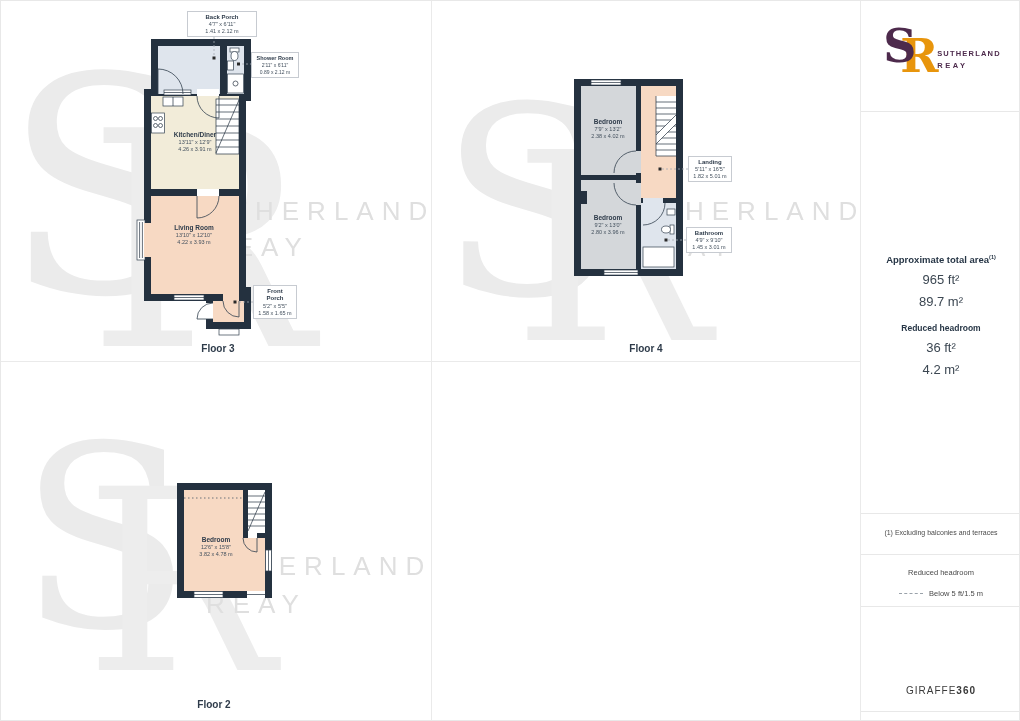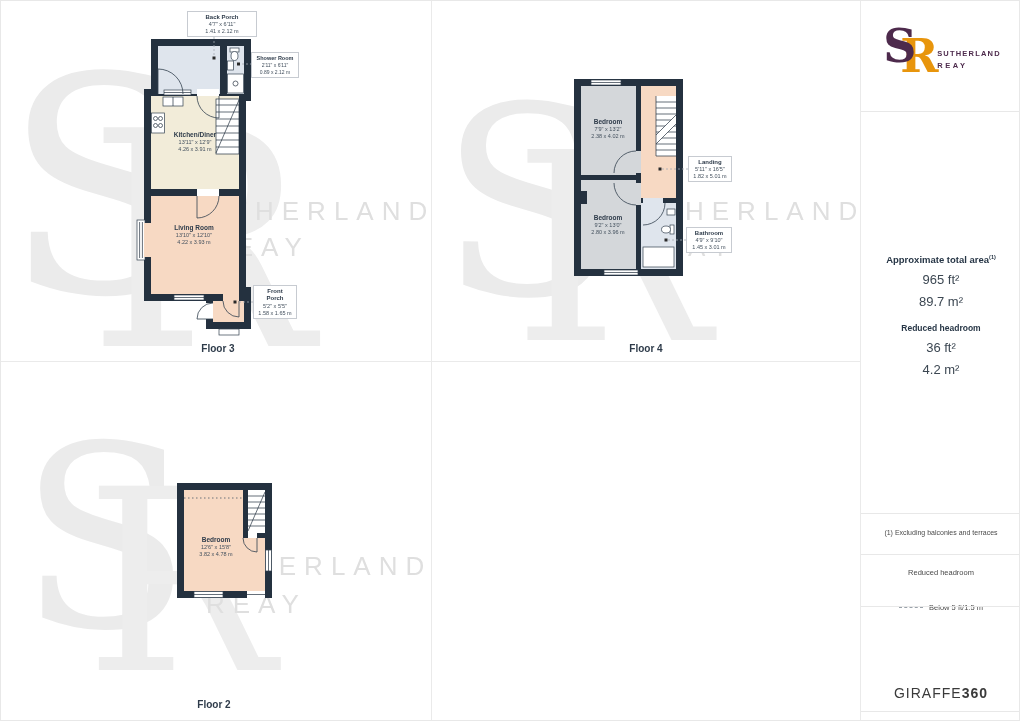--- a/index.html
+++ b/index.html
@@ -35,26 +35,26 @@
   .ln1{font-size:7.5px;font-weight:bold;letter-spacing:1.2px;}
   .ln2{font-size:7.5px;font-weight:bold;letter-spacing:2.6px;margin-top:3px;}
   .sb-area{position:absolute;top:253px;left:0;width:160px;text-align:center;}
   .sb-h1{font-size:9.5px;font-weight:bold;color:#273646;}
   .sb-sup{font-size:5.5px;}
   .sb-h2{font-size:8.5px;font-weight:bold;color:#273646;margin-top:14px;}
   .sb-v{font-size:13px;color:#3C4752;margin-top:7px;}
   .sb-note{position:absolute;top:528px;left:0;width:160px;text-align:center;font-size:7px;color:#4A4A4A;}
   .sb-legend{position:absolute;top:567px;left:0;width:160px;text-align:center;color:#4A4A4A;}
   .lg-title{font-size:7.5px;}
-  .lg-row{margin-top:26px;display:flex;align-items:center;justify-content:center;gap:6px;font-size:7.5px;}
+  .lg-row{margin-top:12px;display:flex;align-items:center;justify-content:center;gap:6px;font-size:7.5px;}
   .lg-dash{width:24px;height:0;border-top:1px dashed #9AA2AA;}
   .sb-disclaimer{position:absolute;top:618px;left:14px;width:132px;text-align:center;
                  font-size:7.5px;line-height:1.5;color:#555;}
   .sb-footer{position:absolute;top:684px;left:0;width:160px;text-align:center;
-             font-size:14px;color:#3A3A3A;letter-spacing:1px;}
+             font-size:10px;color:#3A3A3A;letter-spacing:1px;}
   .sb-footer .b{font-weight:bold;}
   
   .wall{fill:#24313F;}
   .rm-cream{fill:#F2ECD9;}
   .rm-peach{fill:#F7D9C3;}
   .rm-gray{fill:#D4D7DA;}
   .rm-blue{fill:#DFE5ED;}
   .white{fill:#FFFFFF;}
   .ln{stroke:#24313F;stroke-width:0.7;fill:none;}
   .arc{stroke:#33414F;stroke-width:0.8;fill:none;}

